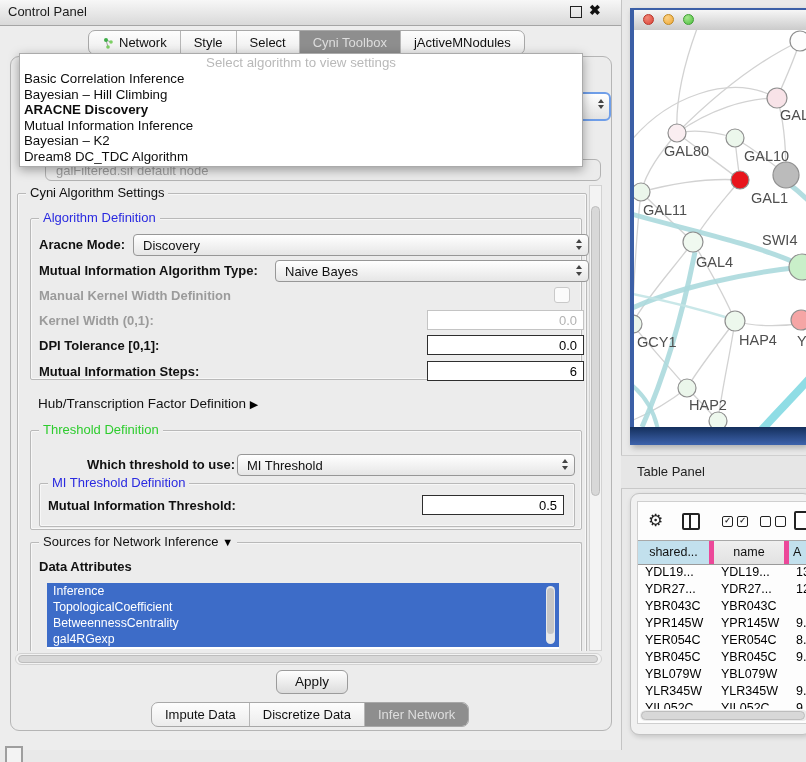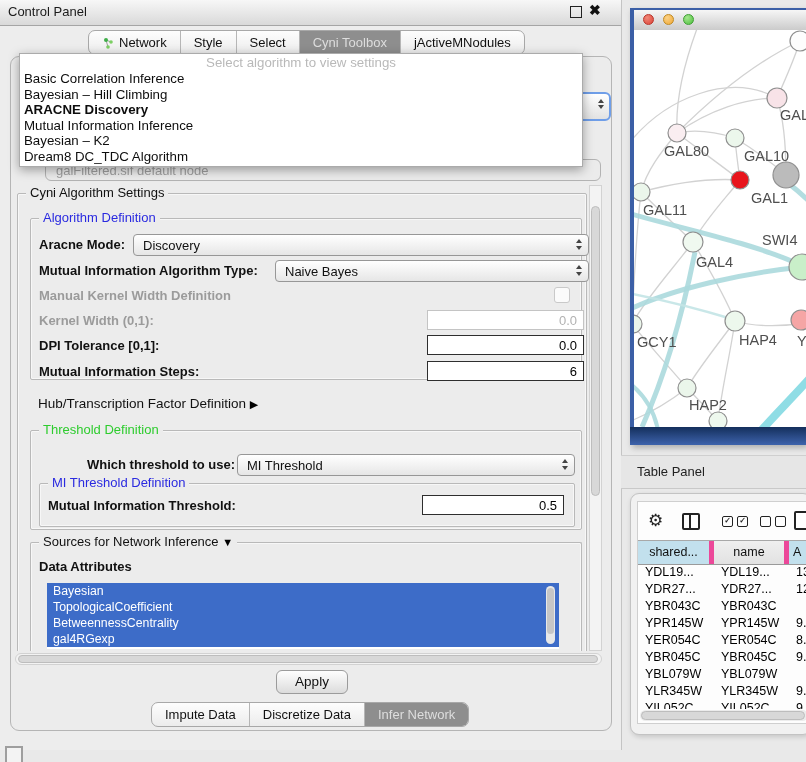--- a/index.html
+++ b/index.html
@@ -229,21 +229,21 @@
           </div>
         </div>
 
         <div class="grp" style="left:12px;top:348px;width:550px;height:120px;border-bottom:none;">
           <span class="legend">
             <span>Sources for Network Inference</span>
             <span class="tri"> ▼</span>
           </span>
           <span class="lbl" style="left:8px;top:16px;">Data Attributes</span>
           <div id="attr-list" style="left:16px;top:40px;width:512px;height:66px;">
-            <div class="attr-item">Bayesian</div>
+            <div class="attr-item">Inference</div>
             <div class="attr-item">TopologicalCoefficient</div>
             <div class="attr-item">BetweennessCentrality</div>
             <div class="attr-item">gal4RGexp</div>
             <div id="attr-vsb">
                 <span class="thumb"></span>
               </div>
           </div>
         </div>
       </div>
     </div>

